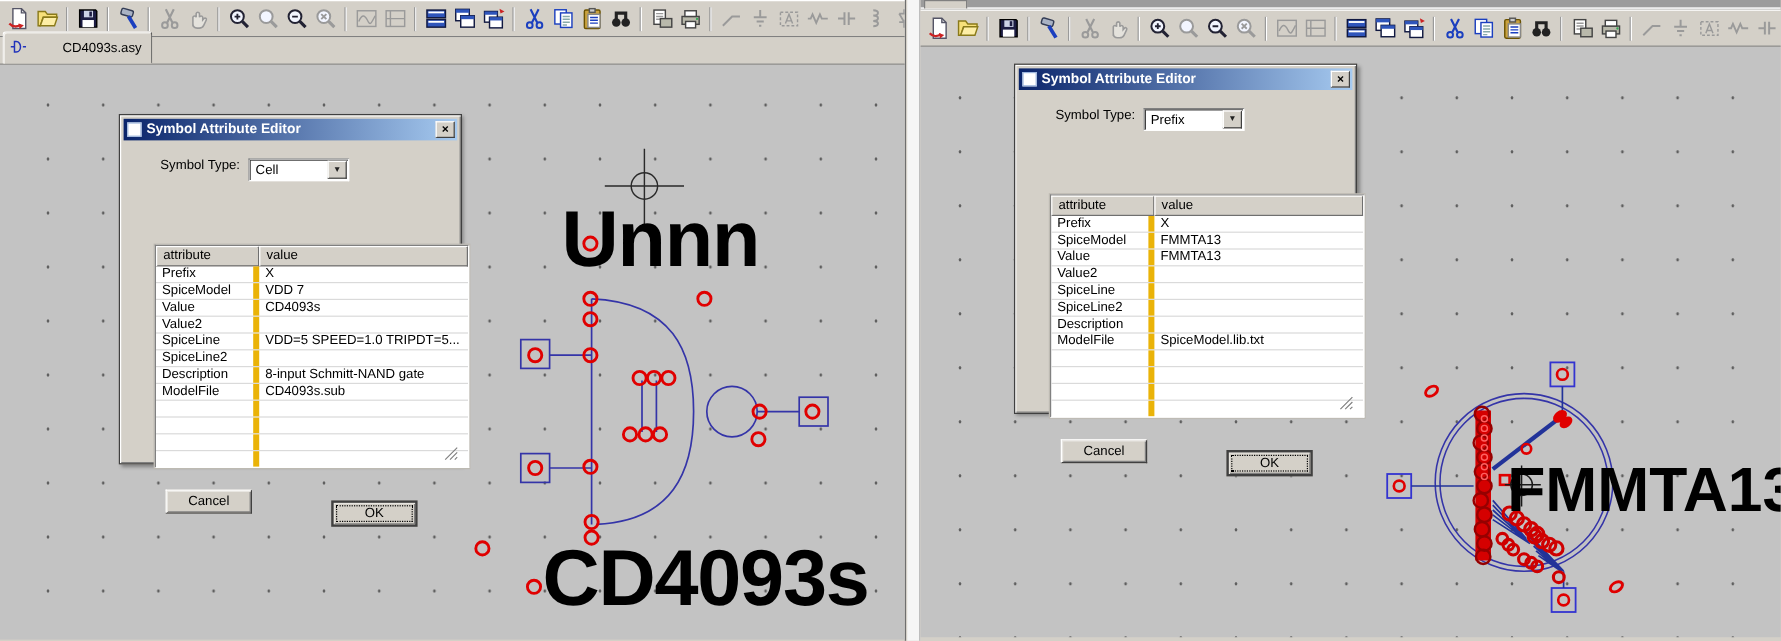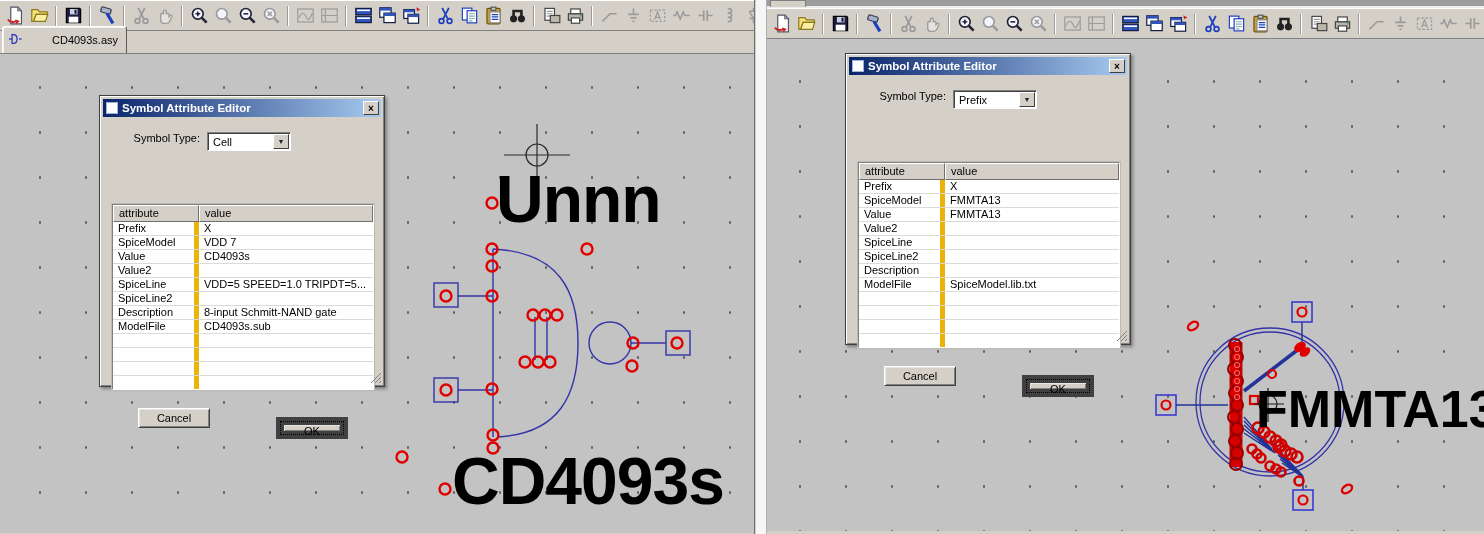--- a/index.html
+++ b/index.html
@@ -58,37 +58,37 @@
     justify-content:center; font-size:10px; font-weight:bold; color:#000; }
   .symtype-row { position:absolute; left:0; top:36px; right:0; display:flex; align-items:flex-start; }
   .symtype-label { width:100px; text-align:right; margin-right:7px; font-size:11px; }
   .dropdown { width:84px; height:19px; background:#ffffff; position:relative;
     border:1px solid; border-color:#808080 #ffffff #ffffff #808080;
     box-shadow:inset 1px 1px 0 #404040; display:flex; align-items:center; padding-left:5px;
     font-size:11px; }
   .ddarrow { position:absolute; right:1px; top:1px; bottom:1px; width:16px; background:#d4d0c8;
     border:1px solid; border-color:#ffffff #404040 #404040 #ffffff; font-size:7px;
     display:flex; align-items:center; justify-content:center; color:#222; }
-  .attr-table { position:absolute; left:12px; top:108px; width:262px; height:186px;
+  .attr-table { position:absolute; left:29px; top:108px; width:262px; height:186px;
     background:#ffffff; border:1px solid; border-color:#808080 #ffffff #ffffff #808080;
     box-shadow:0 0 0 1px #bdbab2; overflow:hidden; }
   .thead { display:flex; height:17px; }
   .th { background:#d4d0c8; border:1px solid; border-color:#ffffff #6f6f6f #6f6f6f #ffffff;
         padding:1px 5px 0 5px; font-size:11px; }
   .th1 { width:86px; } .th2 { flex:1; }
   .tr { display:flex; height:14px; border-bottom:1px solid #dadada; }
   .td { padding:0 5px; font-size:11px; line-height:13px; white-space:nowrap; overflow:hidden; }
   .td1 { width:86px; border-right:5px solid #eab308; }
   .td2 { flex:1; }
   .btn { position:absolute; width:72px; height:20px; background:#d4d0c8;
     border:1px solid; border-color:#ffffff #404040 #404040 #ffffff;
     box-shadow:inset 1px 1px 0 #e8e6e1, inset -1px -1px 0 #808080;
     font-size:11px; font-family:"Liberation Sans",sans-serif; color:#000; }
   .btn.cancel { left:38px; top:312px; }
-  .btn.ok { left:176px; top:321px; height:22px; border:8px solid #404040;
+  .btn.ok { left:176px; top:321px; height:22px; border:2px solid #404040;
     outline:1px dotted #000; outline-offset:-5px; }
   .grip { position:absolute; right:2px; bottom:2px; }
 </style>
 </head>
 <body>
 
 <div class="window left-window">
   <div class="toolbar">
       <span class="tbtn">
         <svg viewBox="0 0 16 16" width="19" height="19">
@@ -328,21 +328,21 @@
         <circle cx="492" cy="335" r="5.5"></circle>
         <circle cx="633" cy="289" r="5.5"></circle>
         <circle cx="632" cy="312" r="5.5"></circle>
         <circle cx="677" cy="289" r="5.5"></circle>
         <circle cx="493" cy="381" r="5.5"></circle>
         <circle cx="493" cy="394" r="5.5"></circle>
         <circle cx="402" cy="403" r="5.5"></circle>
         <circle cx="445" cy="435" r="5.5"></circle>
       </g>
     </svg>
-    <div class="sym-text" style="left:496px; top:112px; font-size:66px;">Unnn</div>
+    <div class="sym-text" style="left:468px; top:112px; font-size:66px;">Unnn</div>
     <div class="sym-text" style="left:452px; top:394px; font-size:66px;">CD4093s</div>
   </div>
 
   <div class="dialog" style="left:99px; top:95px;">
     <div class="titlebar">
       <span class="titleicon"></span>
       <span class="titletext">Symbol Attribute Editor</span>
       <span class="closebtn">×</span>
     </div>
     <div class="symtype-row">

